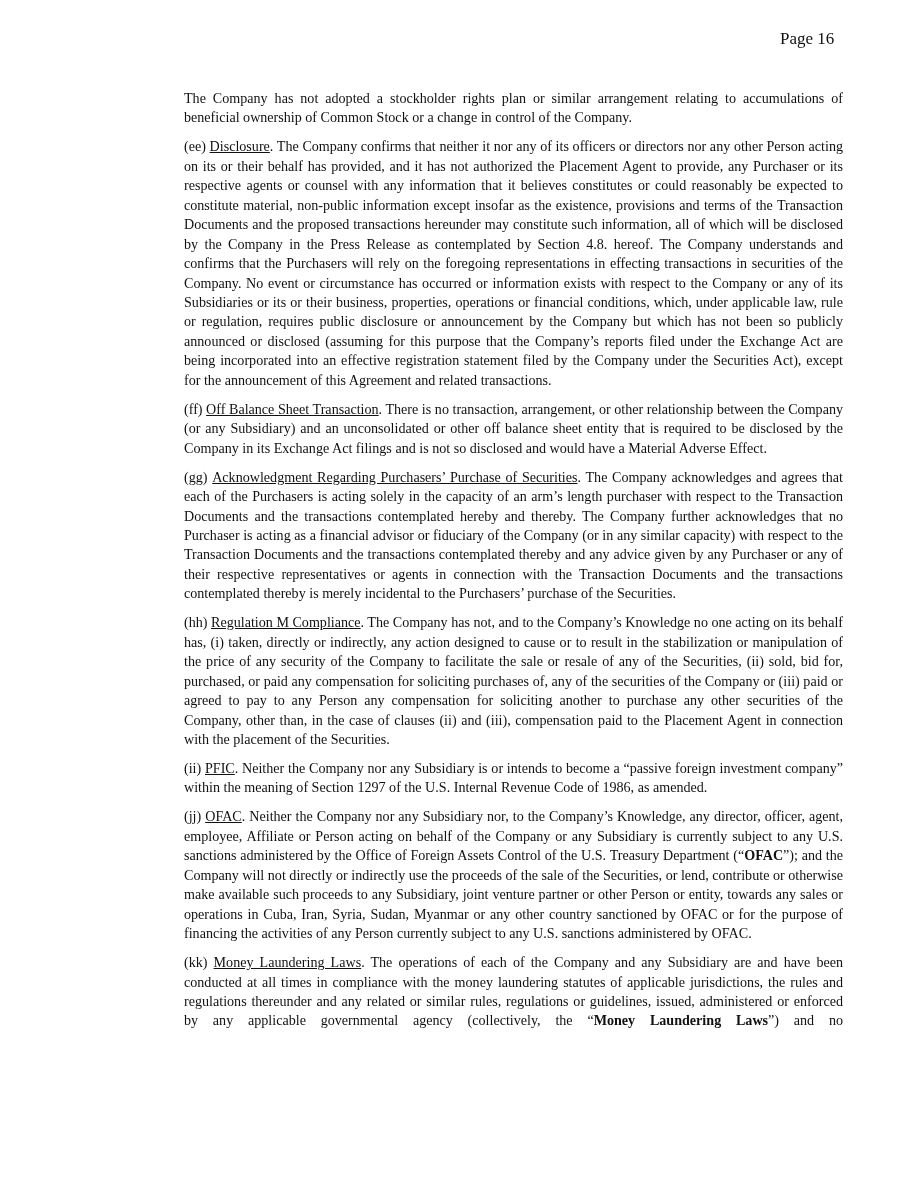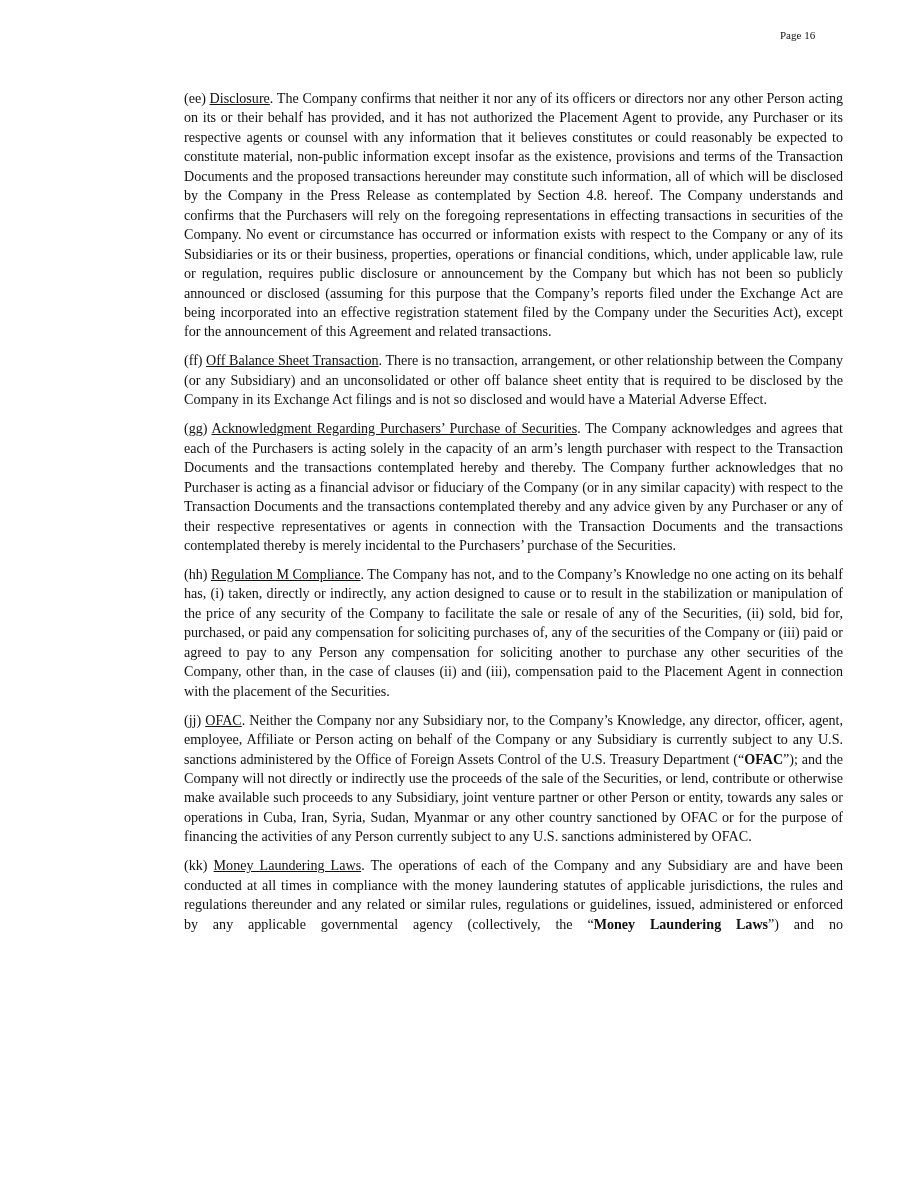--- a/index.html
+++ b/index.html
@@ -1,36 +1,38 @@
 <!DOCTYPE html>
 <html><head>
 <meta charset="utf-8">
 <style>
   html, body { margin: 0; padding: 0; background: #ffffff; }
   body { width: 918px; height: 1188px; position: relative; overflow: hidden;
          font-family: "Liberation Serif", "DejaVu Serif", serif; color: #111; }
-  .page-num { position: absolute; top: 29px; left: 780px; font-size: 11px; }
+  .page-num { position: absolute; top: 29px; left: 780px; font-size: 17px; }
   .content { position: absolute; top: 89px; left: 184px; width: 659px; }
   p { margin: 0 0 9.5px 0; font-size: 14.1px; line-height: 19.45px; text-align: justify; }
   p.open-end { text-align-last: justify; }
-  .heading { text-decoration: underline; }
+  .heading { text-decoration: underline; font-family: Liberation Serif, serif; }
   .b { font-weight: bold; }
 </style>
 </head>
 <body>
 
 <div class="page-num">Page 16</div>
 
 <div class="content">
+  <p>The Company has not adopted a stockholder rights plan or similar arrangement relating to accumulations of beneficial ownership of Common Stock or a change in control of the Company.</p>
 
   <p><span>(ee)</span> <span class="heading">Disclosure</span><span>. The Company confirms that neither it nor any of its officers or directors nor any other Person acting on its or their behalf has provided, and it has not authorized the Placement Agent to provide, any Purchaser or its respective agents or counsel with any information that it believes constitutes or could reasonably be expected to constitute material, non-public information except insofar as the existence, provisions and terms of the Transaction Documents and the proposed transactions hereunder may constitute such information, all of which will be disclosed by the Company in the Press Release as contemplated by Section 4.8. hereof. The Company understands and confirms that the Purchasers will rely on the foregoing representations in effecting transactions in securities of the Company. No event or circumstance has occurred or information exists with respect to the Company or any of its Subsidiaries or its or their business, properties, operations or financial conditions, which, under applicable law, rule or regulation, requires public disclosure or announcement by the Company but which has not been so publicly announced or disclosed (assuming for this purpose that the Company’s reports filed under the Exchange Act are being incorporated into an effective registration statement filed by the Company under the Securities Act), except for the announcement of this Agreement and related transactions.</span></p>
 
   <p><span>(ff)</span> <span class="heading">Off Balance Sheet Transaction</span><span>. There is no transaction, arrangement, or other relationship between the Company (or any Subsidiary) and an unconsolidated or other off balance sheet entity that is required to be disclosed by the Company in its Exchange Act filings and is not so disclosed and would have a Material Adverse Effect.</span></p>
 
   <p><span>(gg)</span> <span class="heading">Acknowledgment Regarding Purchasers’ Purchase of Securities</span><span>. The Company acknowledges and agrees that each of the Purchasers is acting solely in the capacity of an arm’s length purchaser with respect to the Transaction Documents and the transactions contemplated hereby and thereby. The Company further acknowledges that no Purchaser is acting as a financial advisor or fiduciary of the Company (or in any similar capacity) with respect to the Transaction Documents and the transactions contemplated thereby and any advice given by any Purchaser or any of their respective representatives or agents in connection with the Transaction Documents and the transactions contemplated thereby is merely incidental to the Purchasers’ purchase of the Securities.</span></p>
 
   <p><span>(hh)</span> <span class="heading">Regulation M Compliance</span><span>. The Company has not, and to the Company’s Knowledge no one acting on its behalf has, (i) taken, directly or indirectly, any action designed to cause or to result in the stabilization or manipulation of the price of any security of the Company to facilitate the sale or resale of any of the Securities, (ii) sold, bid for, purchased, or paid any compensation for soliciting purchases of, any of the securities of the Company or (iii) paid or agreed to pay to any Person any compensation for soliciting another to purchase any other securities of the Company, other than, in the case of clauses (ii) and (iii), compensation paid to the Placement Agent in connection with the placement of the Securities.</span></p>
 
+  <p><span>(ii)</span> <span class="heading">PFIC</span><span>. Neither the Company nor any Subsidiary is or intends to become a “passive foreign investment company” within the meaning of Section 1297 of the U.S. Internal Revenue Code of 1986, as amended.</span></p>
 
   <p><span>(jj)</span> <span class="heading">OFAC</span><span>. Neither the Company nor any Subsidiary nor, to the Company’s Knowledge, any director, officer, agent, employee, Affiliate or Person acting on behalf of the Company or any Subsidiary is currently subject to any U.S. sanctions administered by the Office of Foreign Assets Control of the U.S. Treasury Department (“</span><span class="b">OFAC</span><span>”); and the Company will not directly or indirectly use the proceeds of the sale of the Securities, or lend, contribute or otherwise make available such proceeds to any Subsidiary, joint venture partner or other Person or entity, towards any sales or operations in Cuba, Iran, Syria, Sudan, Myanmar or any other country sanctioned by OFAC or for the purpose of financing the activities of any Person currently subject to any U.S. sanctions administered by OFAC.</span></p>
 
   <p class="open-end"><span>(kk)</span> <span class="heading">Money Laundering Laws</span><span>. The operations of each of the Company and any Subsidiary are and have been conducted at all times in compliance with the money laundering statutes of applicable jurisdictions, the rules and regulations thereunder and any related or similar rules, regulations or guidelines, issued, administered or enforced by any applicable governmental agency (collectively, the “</span><span class="b">Money Laundering Laws</span><span>”) and no</span></p>
 </div>
 
 </body></html>

